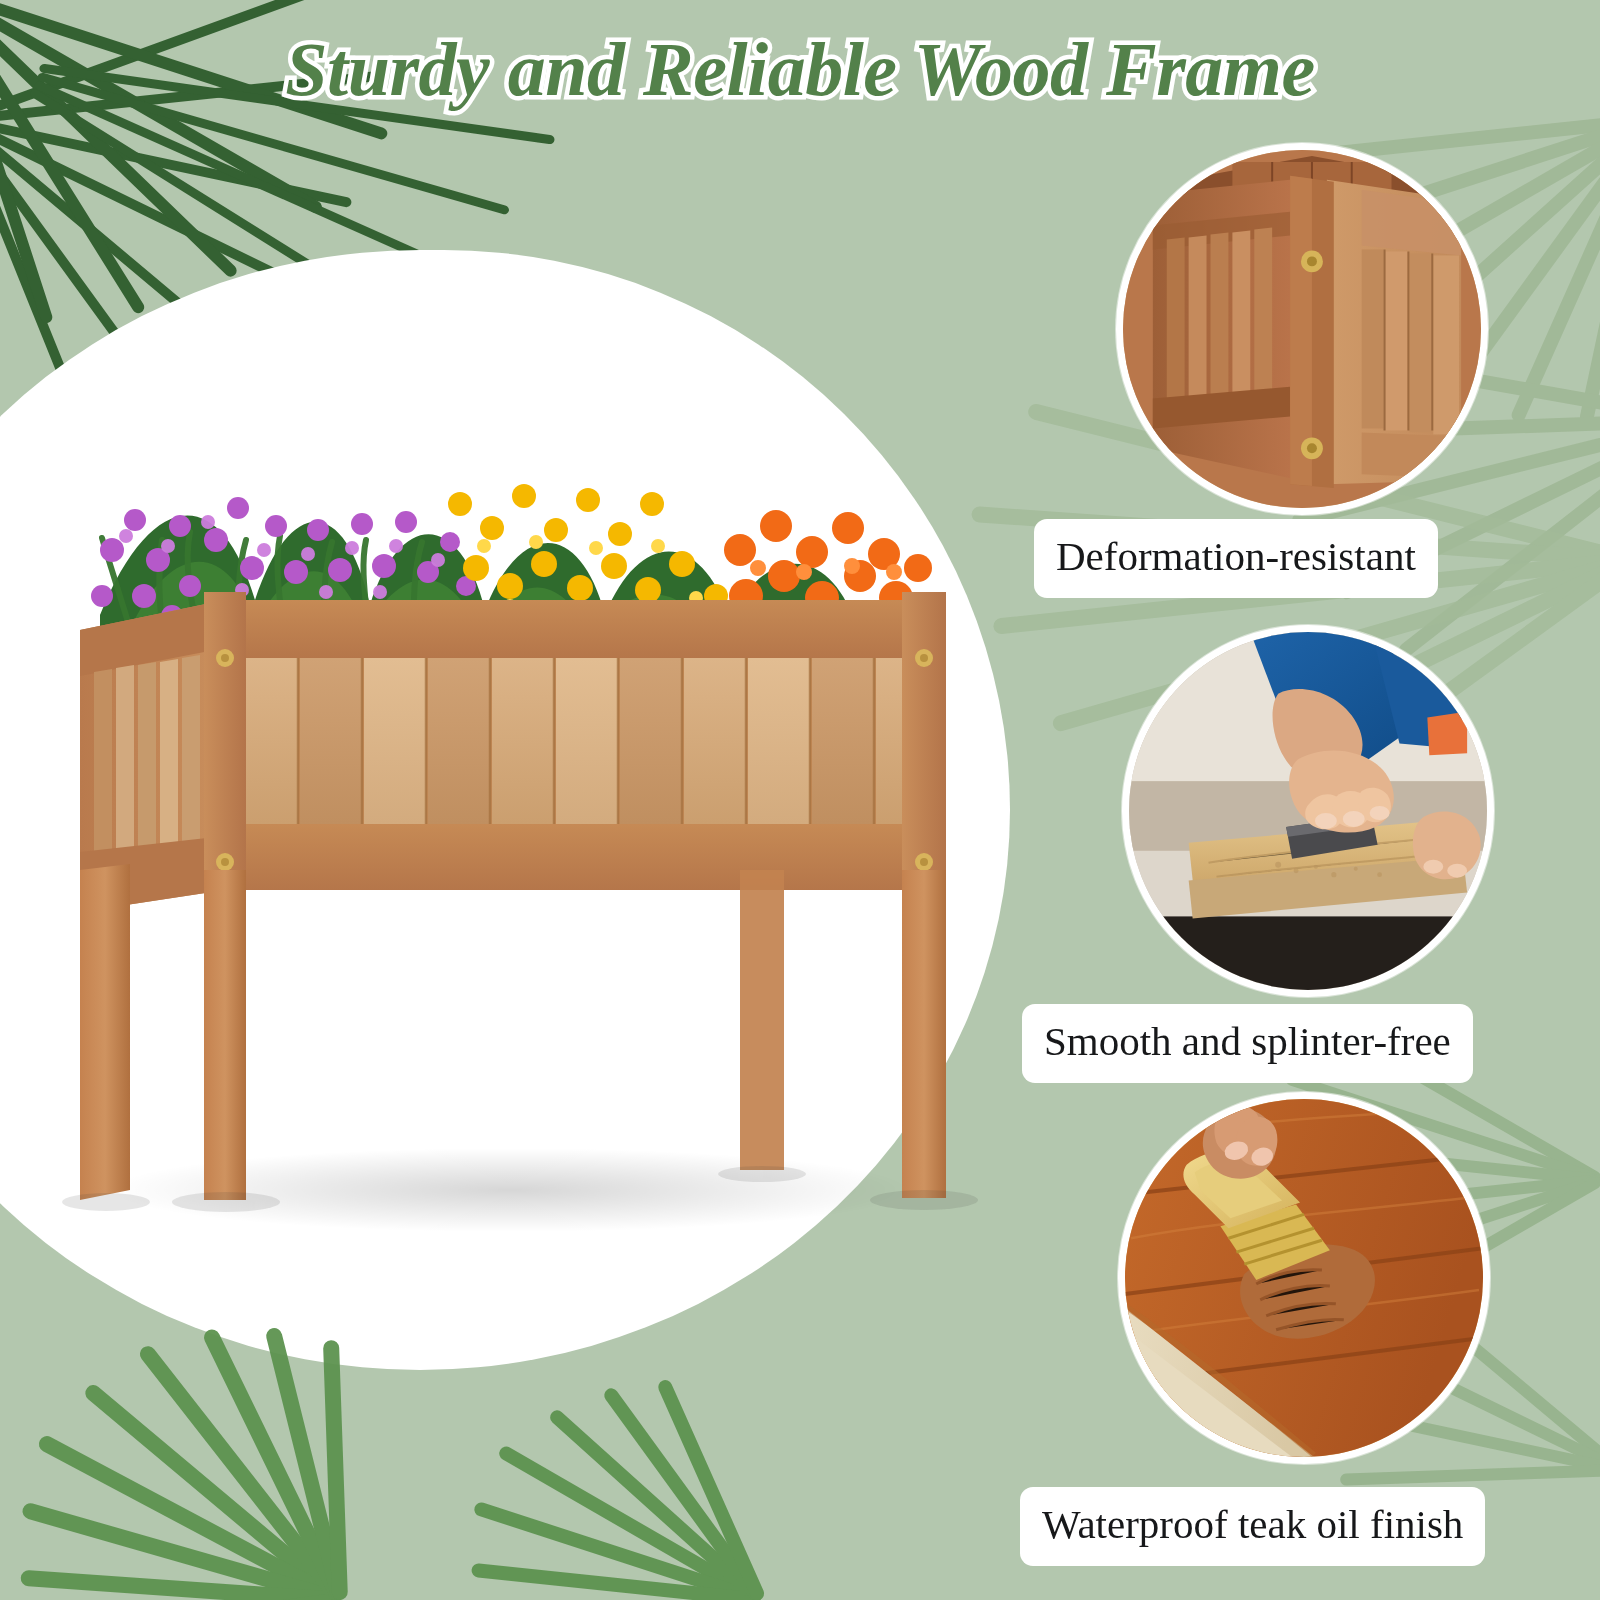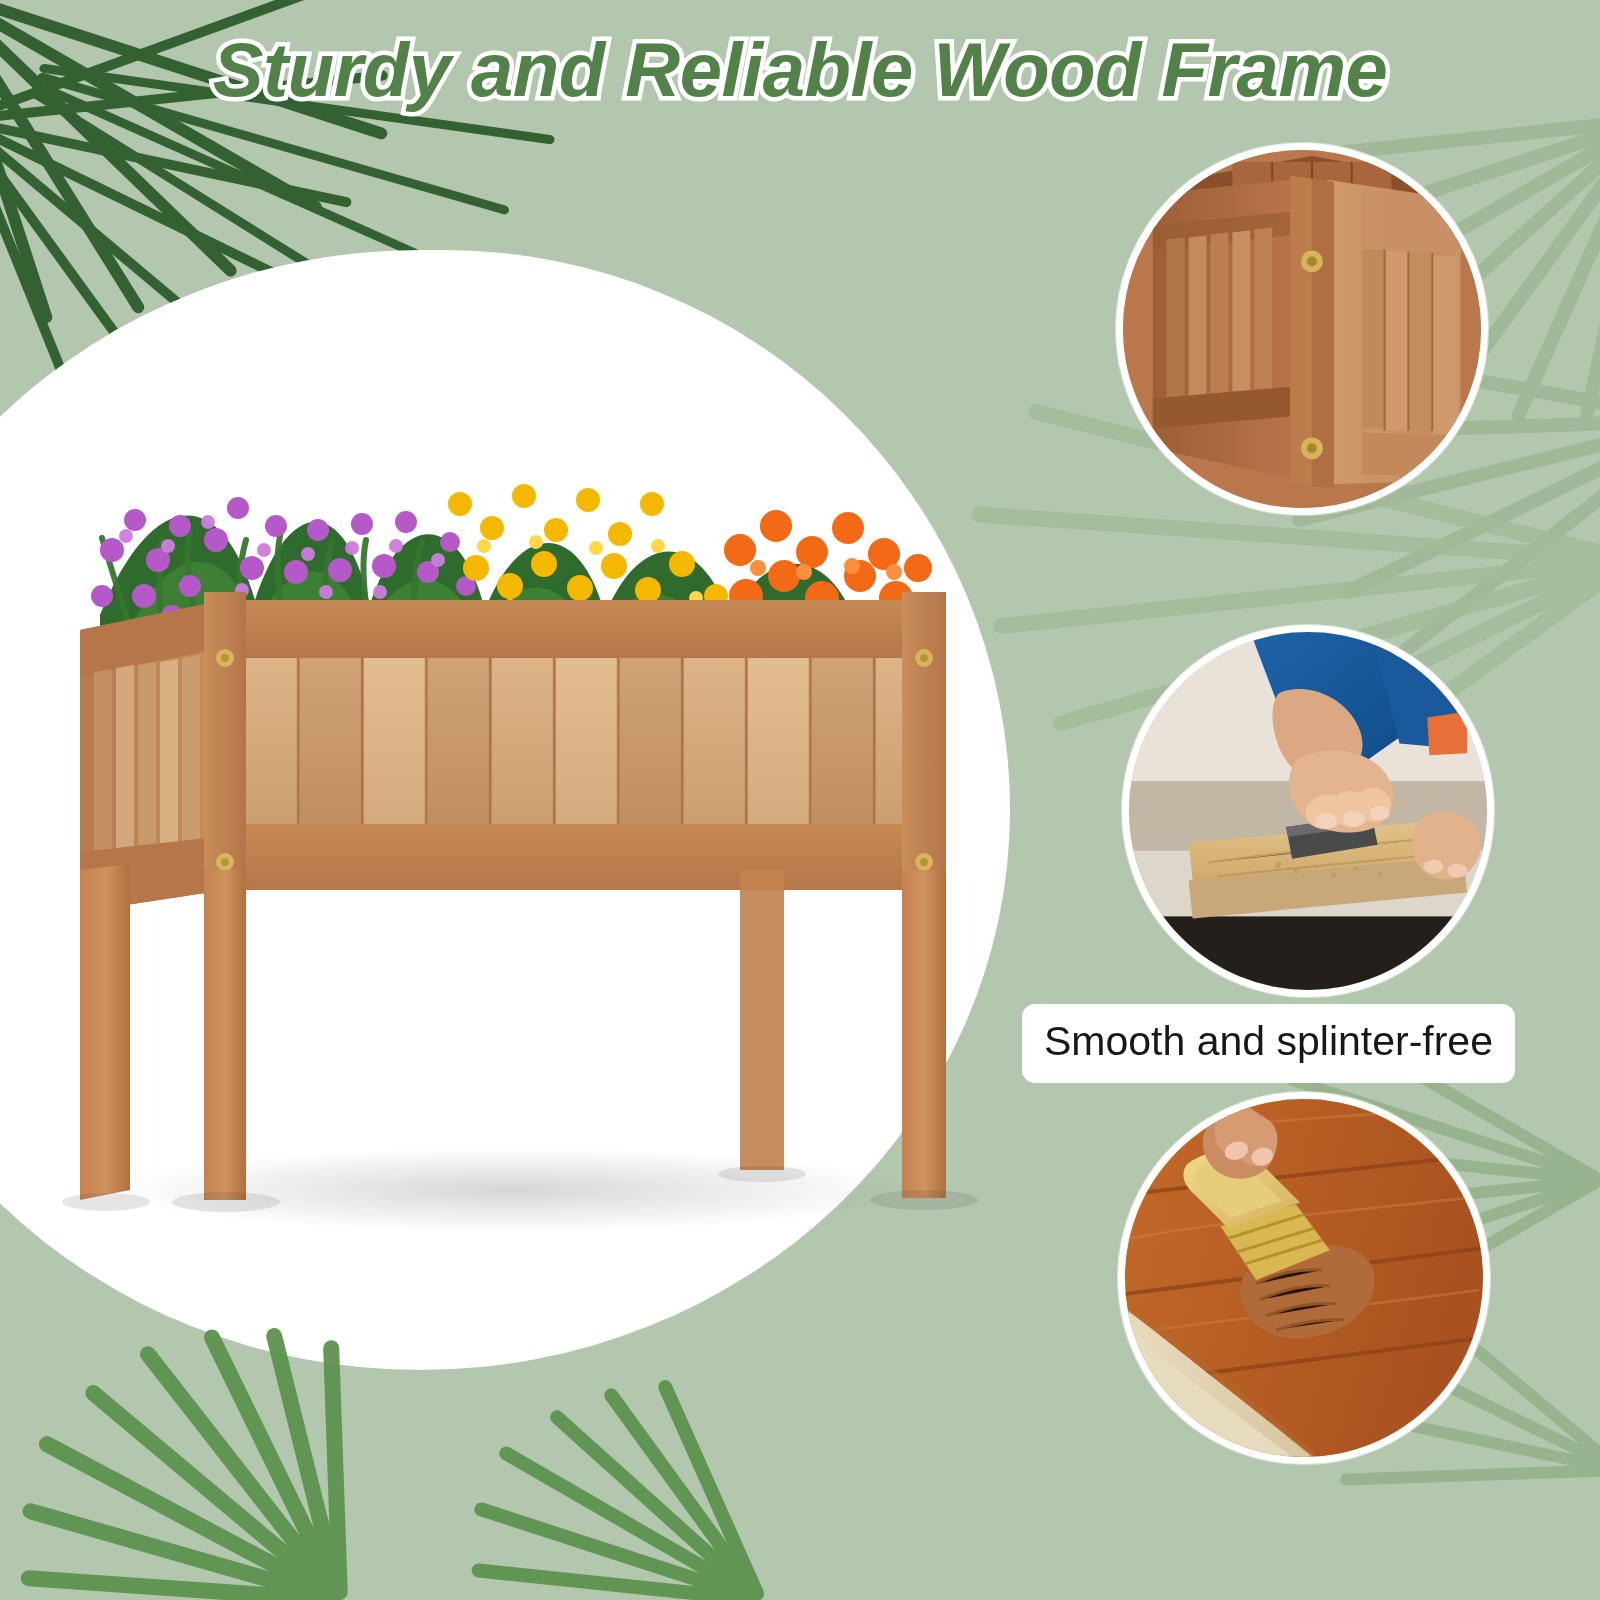--- a/index.html
+++ b/index.html
@@ -3,21 +3,21 @@
 <meta charset="utf-8">
 <style>
   * { margin:0; padding:0; box-sizing:border-box; }
   html,body { width:1600px; height:1600px; }
   body {
     font-family:"Liberation Sans", sans-serif;
     background:#b3c7ae;
     overflow:hidden;
     position:relative;
   }
-  #stage { position:absolute; inset:0; overflow:hidden; }
+  #stage { position:absolute; inset:0; overflow:hidden;font-family:Liberation Serif, serif; }
 
   
   .bg-base { position:absolute; inset:0; background:#b3c7ae; }
   .decor-svg { position:absolute; inset:0; width:1600px; height:1600px; }
 
   
   .hero-blob {
     position:absolute;
     left:-170px; top:250px;
     width:1180px; height:1120px;
@@ -765,15 +765,17 @@
         <path d="M96,14 C106,4 124,4 132,14 C140,26 138,46 126,54 C112,62 98,56 92,44 C88,32 90,20 96,14 Z"></path>
         <path d="M120,22 C132,14 148,18 152,32 C156,46 150,62 138,66 C126,70 114,62 112,50 C110,38 114,28 120,22 Z"></path>
       </g>
       <g fill="#f0c5ad">
         <ellipse cx="112" cy="52" rx="12" ry="9" transform="rotate(-18 112 52)"></ellipse>
         <ellipse cx="138" cy="58" rx="11" ry="9" transform="rotate(-18 138 58)"></ellipse>
       </g>
     </svg>
   </div>
 
+  <div class="chip chip1">Deformation-resistant</div>
   <div class="chip chip2">Smooth and splinter-free</div>
+  <div class="chip chip3">Waterproof teak oil finish</div>
 
 </div>
 
 </body></html>

